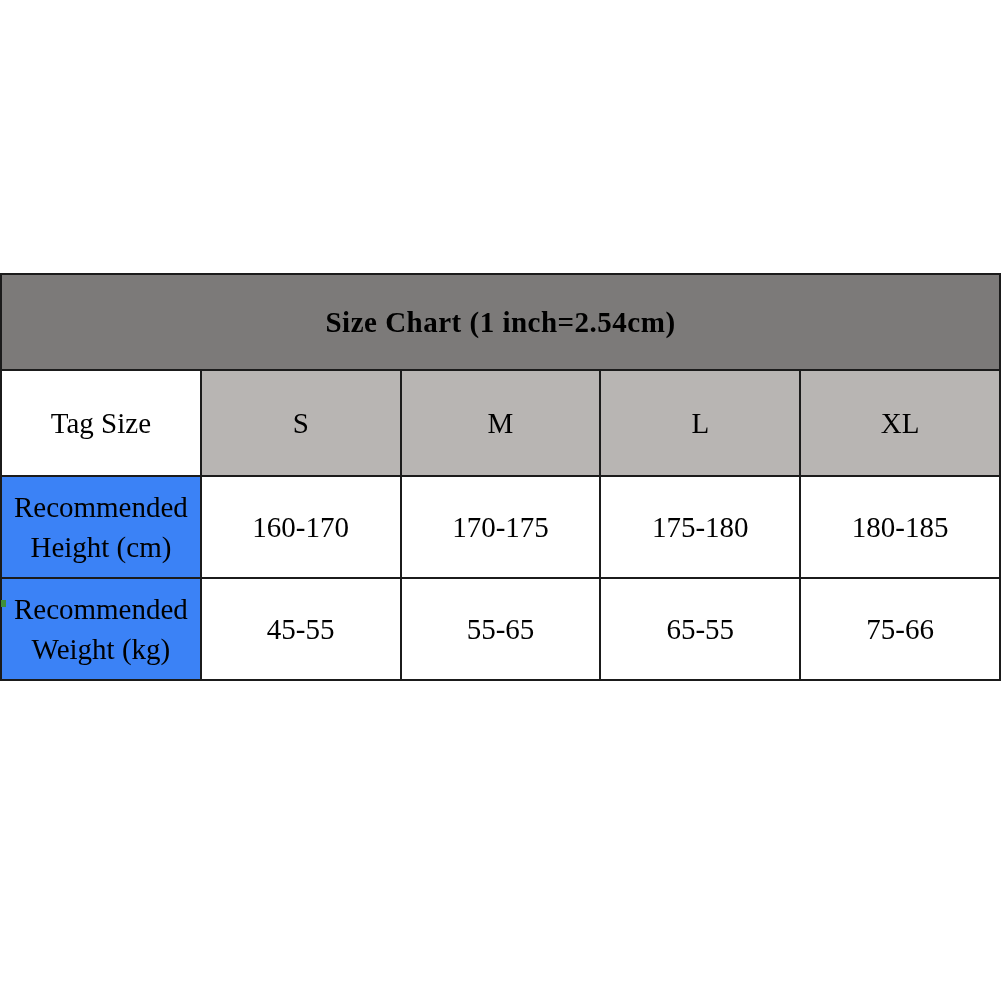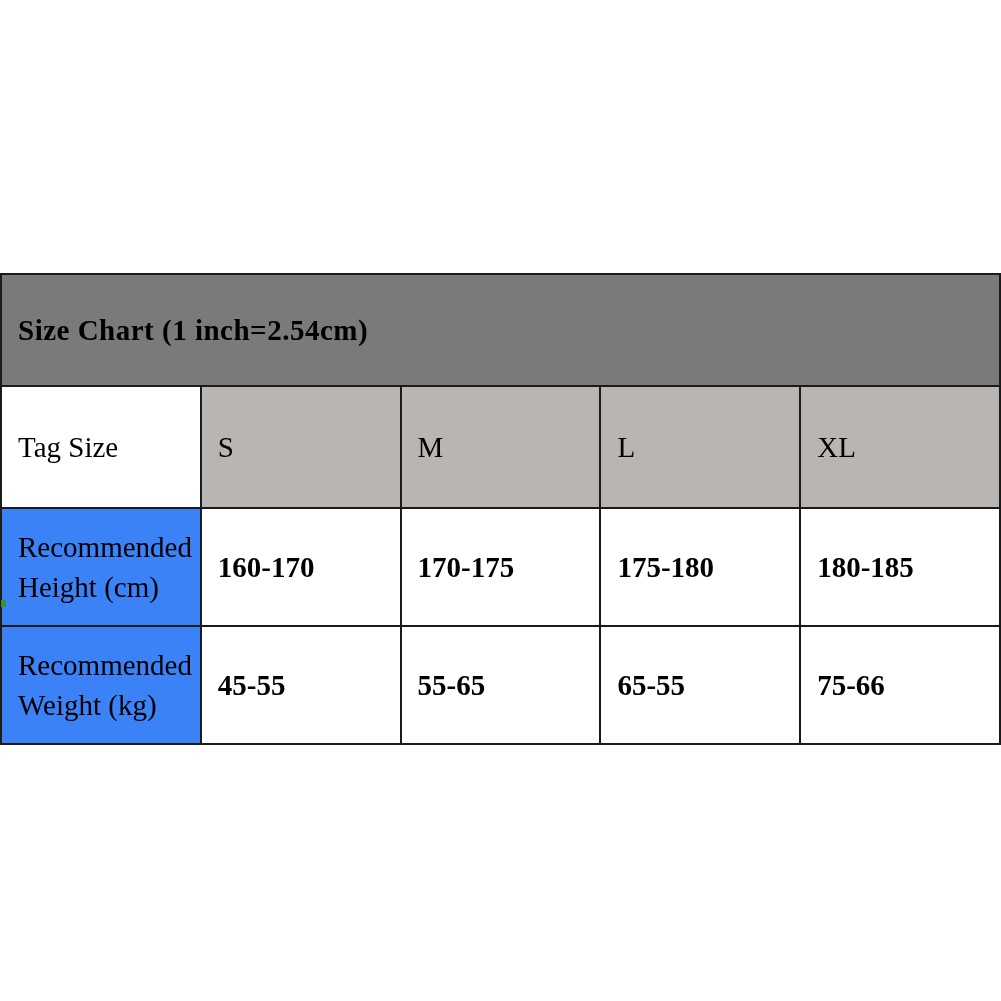--- a/index.html
+++ b/index.html
@@ -25,24 +25,25 @@
     width: 1001px;
   }
   table.size-chart {
     border-collapse: collapse;
     width: 1001px;
     table-layout: fixed;
     background: #ffffff;
   }
   table.size-chart td {
     border: 2px solid #1b1b1b;
+    text-align: center;
     vertical-align: middle;
     color: #000000;
     font-size: 29px;
-    padding: 16px;
+    padding: 8px;
     margin-top: 28px;
   }
   td.title-cell {
     background: #7c7a79;
     font-weight: bold;
     font-size: 32px;
     height: 78px;
     letter-spacing: 0.5px;
   }
   td.footer-cell {
@@ -69,21 +70,20 @@
     text-align: left;
     padding-left: 6px;
     font-size: 29px;
     height: 84px;
     line-height: 40px;
   }
   td.data-cell {
     background: #ffffff;
     font-size: 29px;
     height: 84px;
-    font-weight: bold;
   }
   .green-speck {
     position: absolute;
     left: 1px;
     top: 600px;
     width: 5px;
     height: 7px;
     background: #3f8f3a;
   }
 </style>

